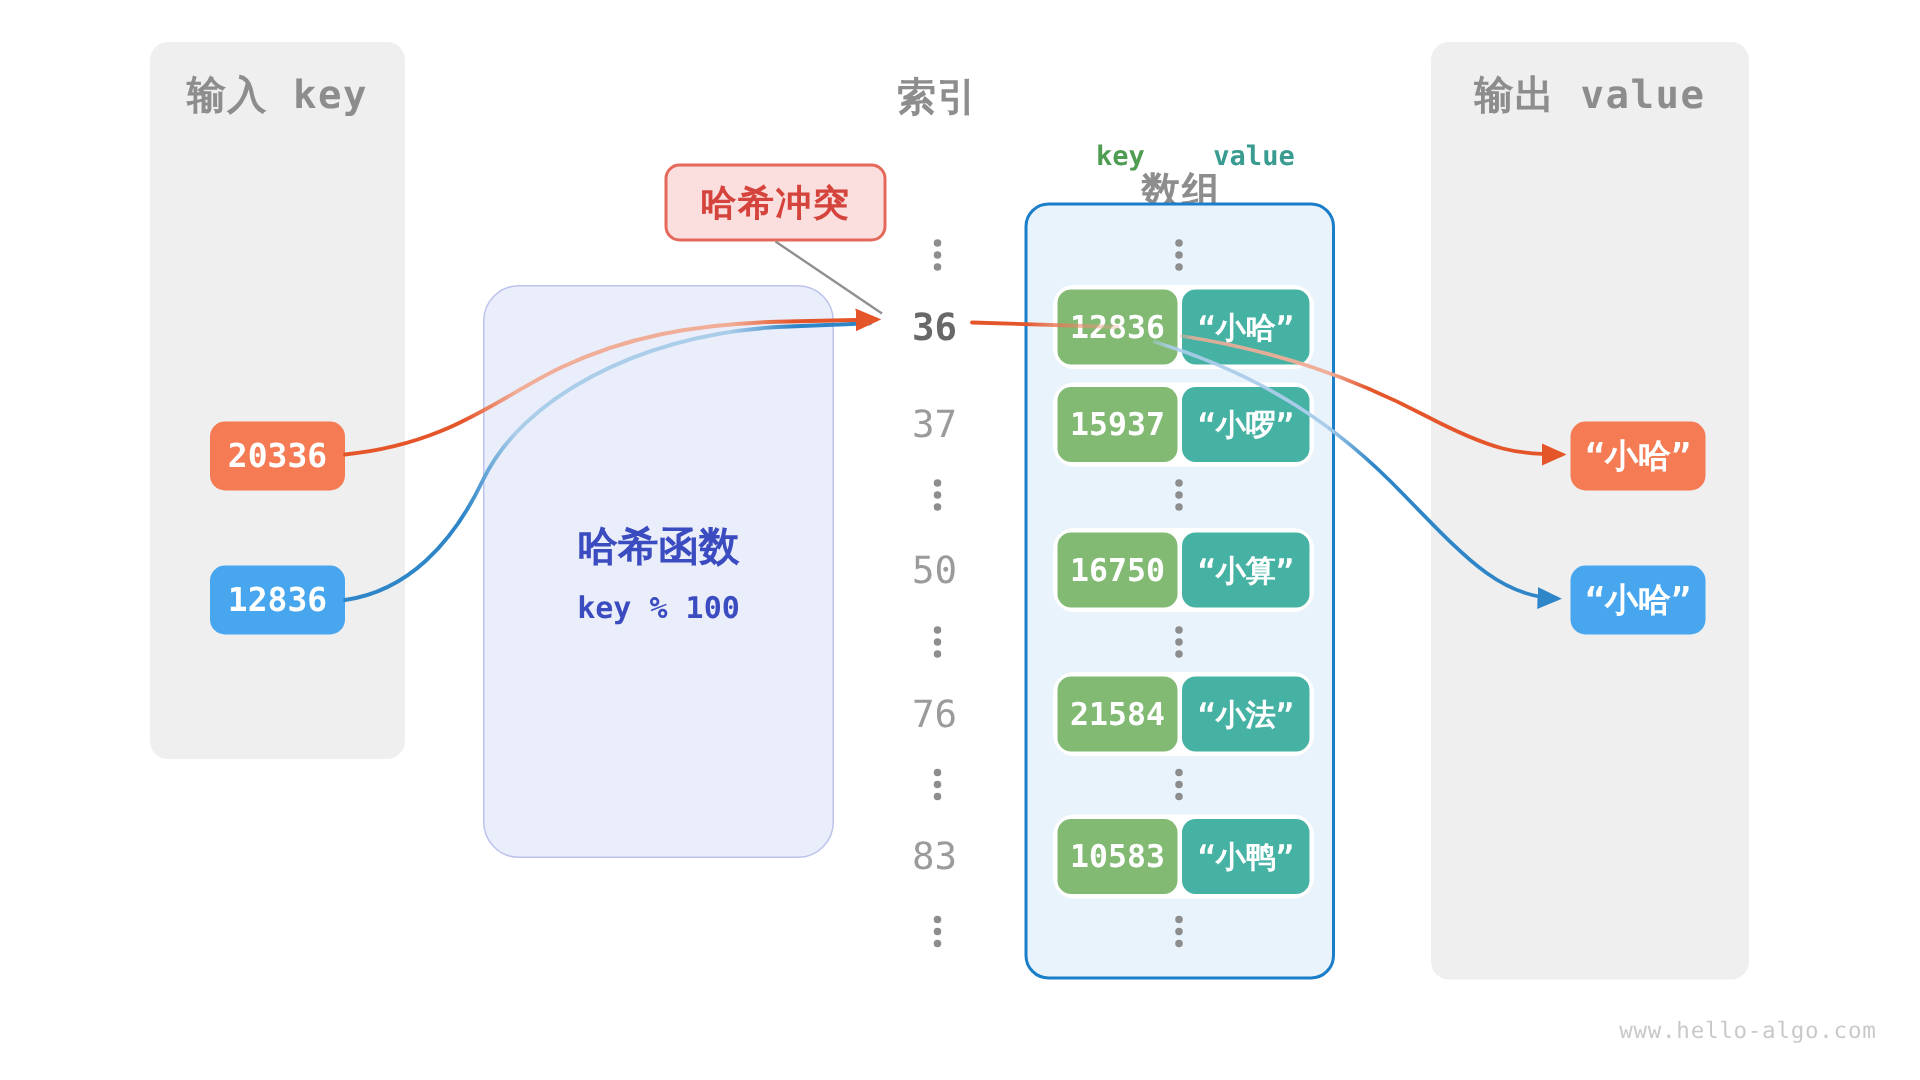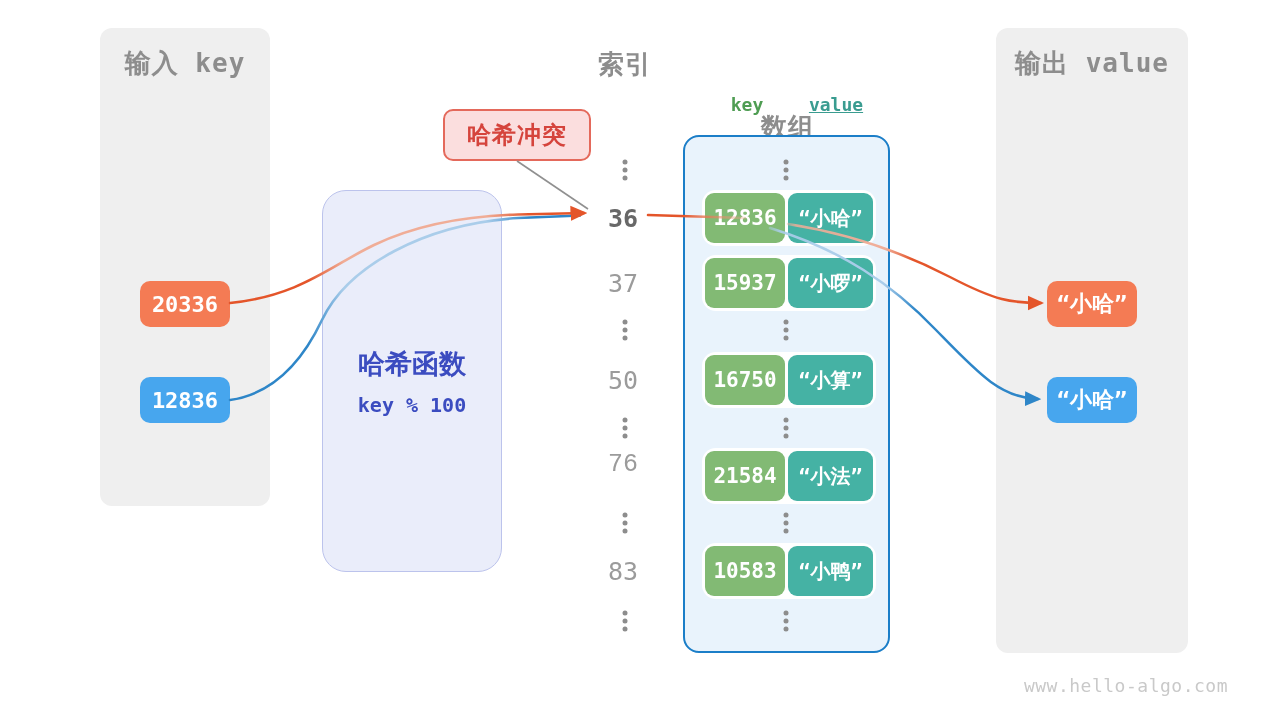--- a/index.html
+++ b/index.html
@@ -21,21 +21,21 @@
   .panel{background:var(--panel-bg);border-radius:12px;}
   .panel-title{position:absolute;top:18px;left:0;right:0;text-align:center;
     font-size:26px;font-weight:bold;color:var(--title-gray);letter-spacing:1px;}
 
   .keybox{position:absolute;width:90px;height:46px;border-radius:10px;
     display:flex;align-items:center;justify-content:center;color:#ffffff;
     font-size:22px;font-weight:bold;}
   .keybox.orange{background:var(--orange);}
   .keybox.blue{background:var(--blue);}
 
-  .hashbox{left:322px;top:190px;width:180px;height:382px;background:var(--hash-bg);
+  .hashbox{left:322px;top:190px;width:234px;height:382px;background:var(--hash-bg);
     border:1.5px solid var(--hash-border);border-radius:24px;}
   .hash-title{position:absolute;top:155px;left:0;right:0;text-align:center;
     font-size:27px;font-weight:bold;color:var(--hash-text);}
   .hash-formula{position:absolute;top:202px;left:0;right:0;text-align:center;
     font-size:20px;font-weight:600;color:var(--hash-text);}
 
   .collision{left:443px;top:109px;width:148px;height:52px;background:var(--collision-bg);
     border:2px solid var(--collision-border);border-radius:10px;
     display:flex;align-items:center;justify-content:center;
     font-size:24px;font-weight:bold;color:var(--collision-text);letter-spacing:1px;}
@@ -55,21 +55,21 @@
   .arraybox{left:683px;top:135px;width:207px;height:518px;background:var(--array-bg);
     border:2.5px solid var(--array-border);border-radius:16px;}
 
   .row{position:absolute;left:702px;width:174px;height:56px;background:#ffffff;
     border-radius:14px;padding:3px;display:flex;gap:3px;}
   .pill{border-radius:9px;display:flex;align-items:center;justify-content:center;
     color:#ffffff;font-weight:bold;}
   .pill.key{flex:0 0 80px;background:var(--green);font-size:21px;}
   .pill.val{flex:1;background:var(--teal);font-size:20px;}
 
-  .footer{right:52px;bottom:24px;font-size:18px;color:var(--footer-gray);letter-spacing:.5px;}
+  .footer{right:29px;bottom:24px;font-size:15px;color:var(--footer-gray);letter-spacing:.5px;}
 
   svg.overlay{position:absolute;left:0;top:0;pointer-events:none;}
 </style>
 </head>
 <body>
 
 <div id="canvas">
 
   <div class="abs panel" style="left:100px;top:28px;width:170px;height:478px;">
     <div class="panel-title mixed">输入 key</div>
@@ -90,28 +90,28 @@
     <span>哈希冲突</span>
   </div>
 
   <div class="abs col-title cjk" style="left:625px;top:47px;">索引</div>
   <div class="abs dots" style="left:625px;top:170px;"></div>
   <div class="abs idx hl mono" style="left:623px;top:218px;">36</div>
   <div class="abs idx mono" style="left:623px;top:283px;">37</div>
   <div class="abs dots" style="left:625px;top:330px;"></div>
   <div class="abs idx mono" style="left:623px;top:380px;">50</div>
   <div class="abs dots" style="left:625px;top:428px;"></div>
-  <div class="abs idx mono" style="left:623px;top:464px;font-family:Liberation Mono, monospace;">76</div>
+  <div class="abs idx mono" style="left:623px;top:476px;">76</div>
   <div class="abs dots" style="left:625px;top:523px;"></div>
   <div class="abs idx mono" style="left:623px;top:571px;">83</div>
   <div class="abs dots" style="left:625px;top:621px;"></div>
 
   <div class="abs col-title cjk" style="left:788px;top:62px;margin-top:48px;">数组</div>
   <div class="abs hdr mono" style="left:747px;top:94px;color:var(--key-green);">key</div>
-  <div class="abs hdr mono" style="left:836px;top:94px;color:var(--value-teal);text-decoration:underline;">value</div>
+  <div class="abs hdr mono" style="left:836px;top:94px;color:var(--value-teal);">value</div>
 
   <div class="abs arraybox"></div>
 
   <div class="abs dots" style="left:786px;top:170px;"></div>
   <div class="row" style="top:190px;">
     <div class="pill key mono">12836</div>
     <div class="pill val mixed">“小哈”</div>
   </div>
   <div class="row" style="top:255px;">
     <div class="pill key mono">15937</div>
@@ -127,21 +127,21 @@
     <div class="pill key mono">21584</div>
     <div class="pill val mixed">“小法”</div>
   </div>
   <div class="abs dots" style="left:786px;top:523px;"></div>
   <div class="row" style="top:543px;">
     <div class="pill key mono">10583</div>
     <div class="pill val mixed">“小鸭”</div>
   </div>
   <div class="abs dots" style="left:786px;top:621px;"></div>
 
-  <div class="abs panel" style="left:996px;top:28px;width:192px;height:625px;">
+  <div class="abs panel" style="left:954px;top:28px;width:212px;height:625px;">
     <div class="panel-title mixed">输出 value</div>
   </div>
   <div class="keybox orange mixed" style="left:1047px;top:281px;">
     <span>“小哈”</span>
   </div>
   <div class="keybox blue mixed" style="left:1047px;top:377px;">
     <span>“小哈”</span>
   </div>
 
   <div class="abs footer mono">www.hello-algo.com</div>

